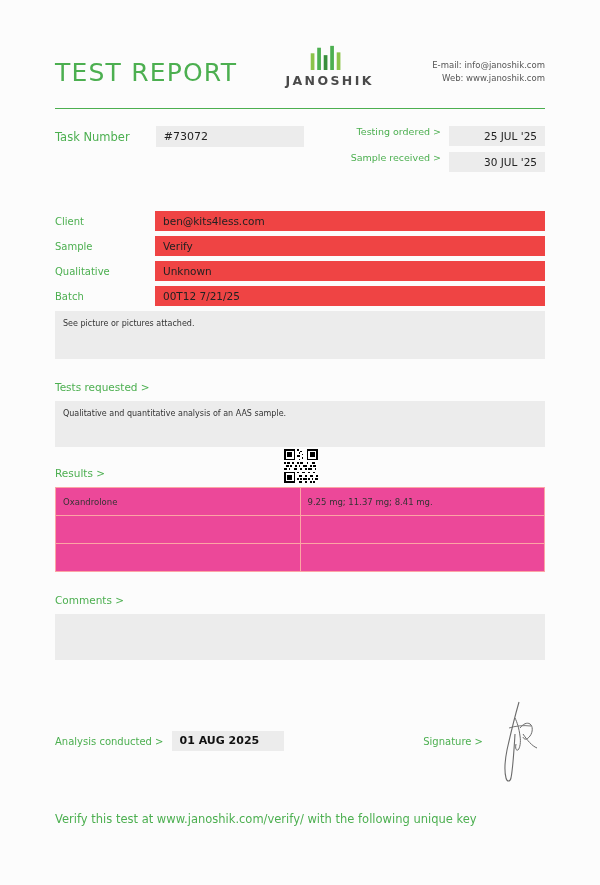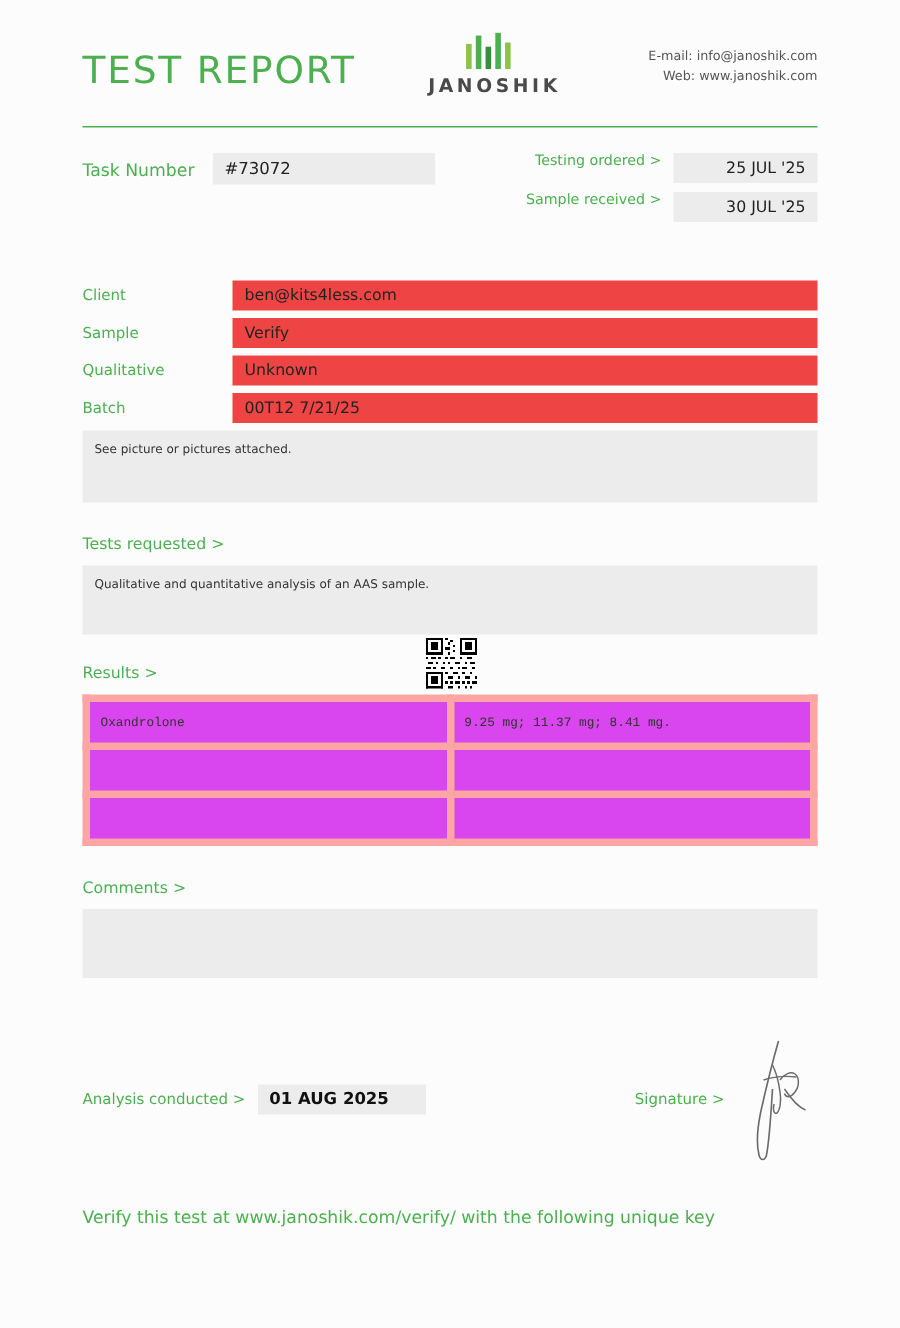--- a/index.html
+++ b/index.html
@@ -20,23 +20,23 @@
     width: 600px;
     height: 885px;
     background: #fcfcfc;
     box-sizing: border-box;
     padding: 0 55px;
   }
 
   
   .header {
     display: flex;
-    align-items: flex-start;
+    align-items: center;
     justify-content: space-between;
-    padding-top: 18px;
+    padding-top: 42px;
   }
   .title {
     font-size: 25px;
     letter-spacing: 1.2px;
     color: #4caf50;
     font-family: "DejaVu Sans", sans-serif;
     font-weight: 400;
     padding-top: 14px;
   }
   .logo-wrap {
@@ -88,21 +88,21 @@
   }
   .field {
     background: #ececec;
     color: #222222;
     font-size: 11px;
     padding: 4px 8px;
     box-sizing: border-box;
   }
   .task-number-field {
     width: 148px;
-    margin-left: 12px;
+    margin-left: 26px;
     height: 21px;
     line-height: 13px;
   }
   .task-right {
     text-align: right;
   }
   .date-line {
     display: flex;
     align-items: flex-start;
     justify-content: flex-end;
@@ -176,27 +176,26 @@
     top: -18px;
     width: 42px;
     height: 34px;
   }
   .results-table {
     border-collapse: collapse;
     width: 100%;
     margin-top: 8px;
   }
   .results-table td {
-    border: 5px solid #fca5a5;
+    border: 1px solid #fca5a5;
     height: 21px;
     font-size: 8.5px;
     padding: 3px 7px;
     color: #333;
-    background: #d946ef;
-    font-family: Liberation Mono, monospace;
+    background: #ec4899;
   }
   .results-table td.col-a { width: 50%; }
 
   
   .analysis-row {
     display: flex;
     align-items: center;
     justify-content: space-between;
     margin-top: 38px;
   }

